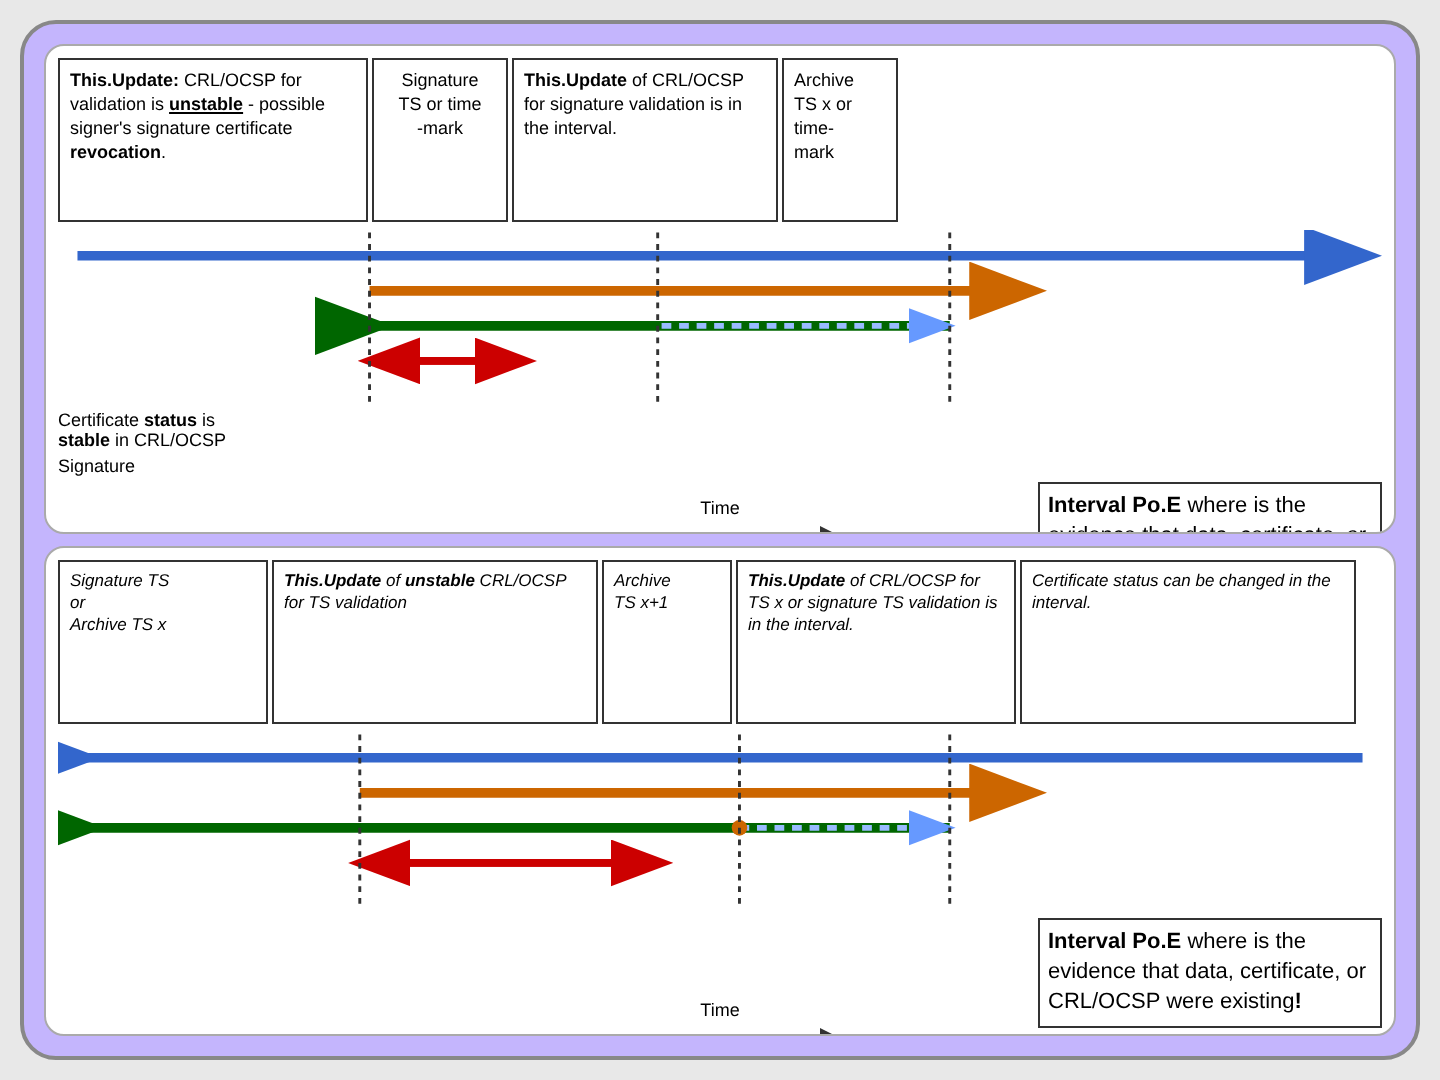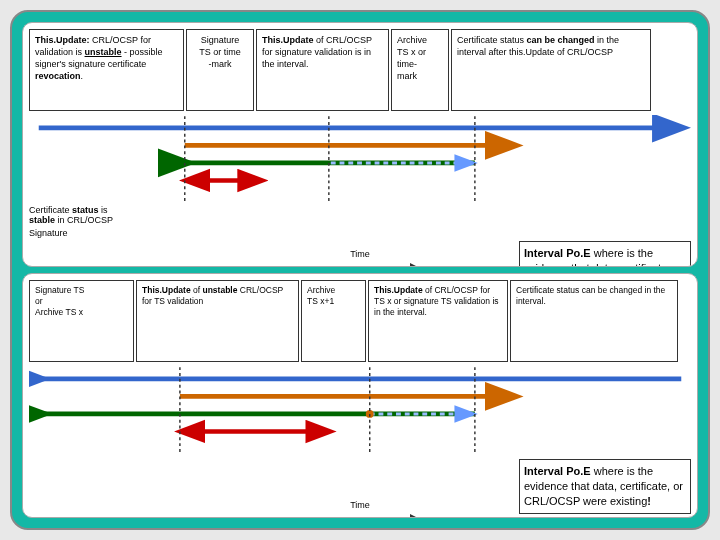--- a/index.html
+++ b/index.html
@@ -8,21 +8,21 @@
       font-family: Arial, sans-serif;
       font-size: 10px;
       width: 720px;
       height: 540px;
       overflow: hidden;
       display: flex;
       align-items: center;
       justify-content: center;
     }
     .outer-container {
-      background: #14b8a6;
+      background: #c4b5fd;
       border: 2px solid #888;
       border-radius: 18px;
       width: 700px;
       height: 520px;
       padding: 10px;
       display: flex;
       flex-direction: column;
       gap: 6px;
     }
     
@@ -145,21 +145,21 @@
 
     
     .diagram2 {
       background: white;
       border: 1.5px solid #aaa;
       border-radius: 10px;
       position: relative;
       flex: 1;
       overflow: hidden;
     }
-    .info-box-sm { font-size: 8.5px; line-height: 1.3; }
+    .info-box-sm { font-size: 8.5px; line-height: 1.3; font-style: italic; }
   </style>
 </head>
 <body>
 
 <div class="outer-container">
 
   <div class="diagram">
 
     <div class="info-boxes">
       <div class="info-box info-box-1">
@@ -174,23 +174,20 @@
       <div class="info-box info-box-3">
         <span><b>This.Update</b></span>
         <span> of CRL/OCSP for signature validation is in the interval.</span>
       </div>
       <div class="info-box info-box-4">
         <div>Archive</div>
         <div>TS x or</div>
         <div>time-</div>
         <div>mark</div>
       </div>
-      <div class="info-box info-box-5">
-        <span>Certificate status </span><span><b>can be changed</b></span><span> in the interval after this.Update of CRL/OCSP</span>
-      </div>
     </div>
 
     <div class="arrows-area">
       <svg class="arrow-svg" viewBox="0 0 680 90">
 
         <defs>
           <marker id="arrowBlueR" markerWidth="8" markerHeight="8" refX="6" refY="3" orient="auto">
             <path d="M0,0 L0,6 L8,3 z" fill="#3366cc"></path>
           </marker>
           <marker id="arrowOrangeR" markerWidth="8" markerHeight="8" refX="6" refY="3" orient="auto">

